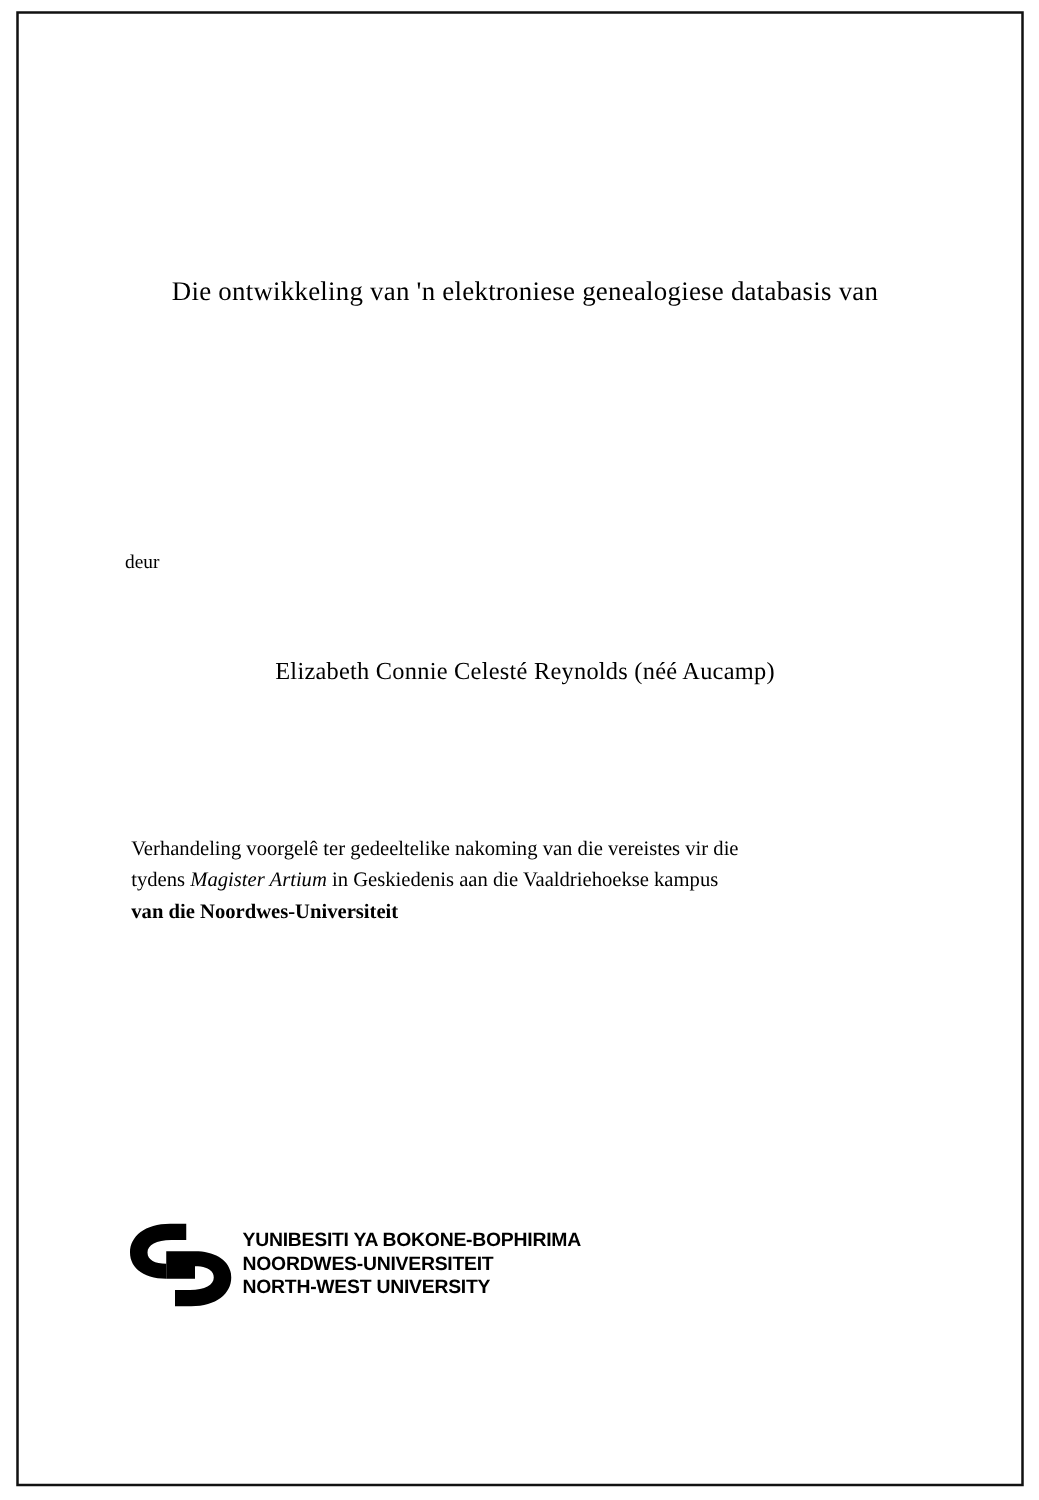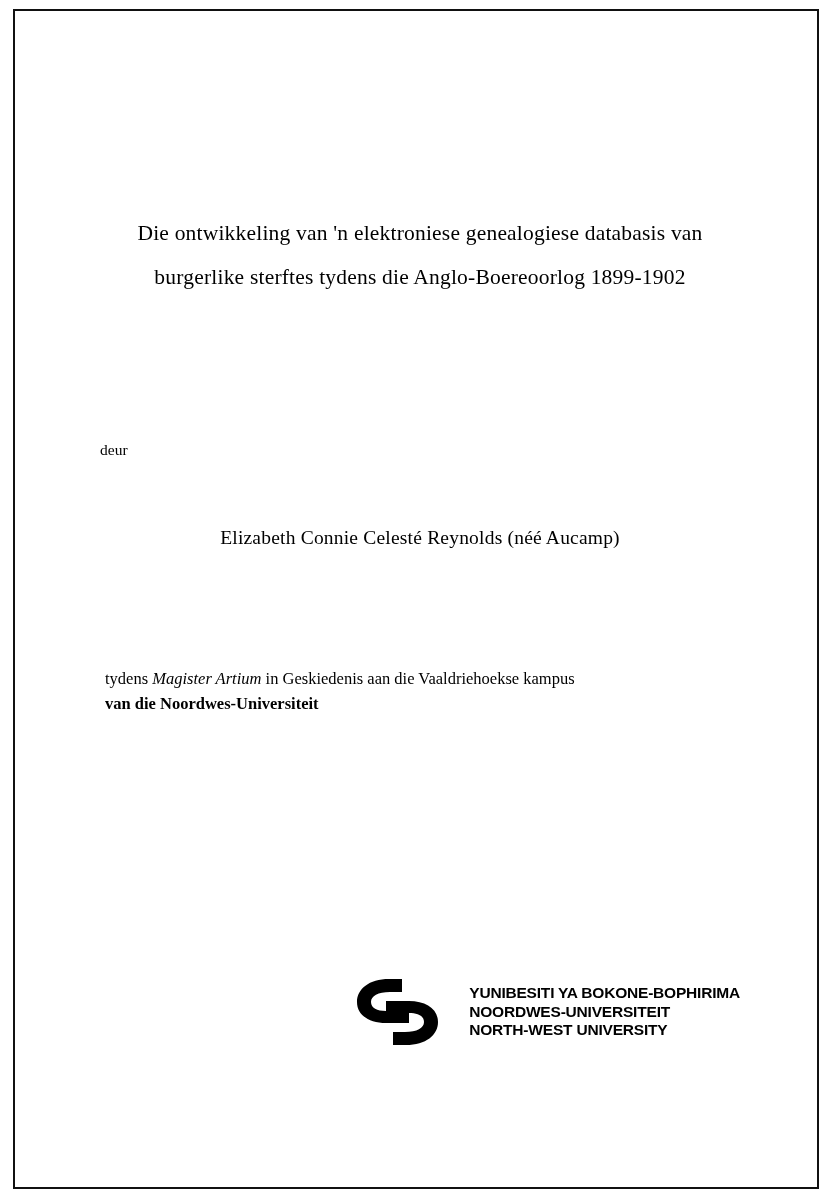--- a/index.html
+++ b/index.html
@@ -94,22 +94,21 @@
     line-height: 25px;
     text-align: left;
   }
   .logo-wrap {
     position: absolute;
     top: 966px;
     left: 0;
     width: 640px;
     display: flex;
     align-items: center;
-    justify-content: flex-end;
-    gap: 22px;
+    justify-content: flex-start;
   }
   .logo-mark {
     width: 86px;
     height: 74px;
     margin-right: 8px;
     flex: none;
   }
   .logo-text {
     font-family: "Liberation Sans", sans-serif;
     font-size: 15.5px;
@@ -123,28 +122,28 @@
 <body>
 
 <div class="page">
 
   <div class="scan-frame"></div>
 
   <div class="content">
 
     <div class="title-block">
       <div class="title-line">Die ontwikkeling van 'n elektroniese genealogiese databasis van</div>
-      <div class="title-line">burgerlike sterftes tydens die Anglo-Boereoorlog 1899-1902</div>
     </div>
 
     <div class="byline-label">deur</div>
 
     <div class="author">Elizabeth Connie Celesté Reynolds (néé Aucamp)</div>
 
     <div class="statement">
+      <div>Verhandeling voorgelê ter gedeeltelike nakoming van die vereistes vir die</div>
       <div><span>tydens </span><em>Magister Artium</em><span> in Geskiedenis aan die Vaaldriehoekse kampus</span></div>
       <div class="line-last">van die Noordwes-Universiteit</div>
     </div>
 
 
     <div class="logo-wrap">
       <svg class="logo-mark" viewBox="0 0 86 74" aria-hidden="true">
         <g fill="#000000">
           <path d="M36 4 C16 4 4 14 4 27 C4 40 16 48 33 48 L33 36 C24 36 18 33 18 27 C18 21 25 17 37 17 L49 17 L49 4 Z"></path>
           <path d="M53 70 C73 70 85 60 85 47 C85 34 73 26 56 26 L56 38 C65 38 71 41 71 47 C71 53 64 57 52 57 L40 57 L40 70 Z"></path>

